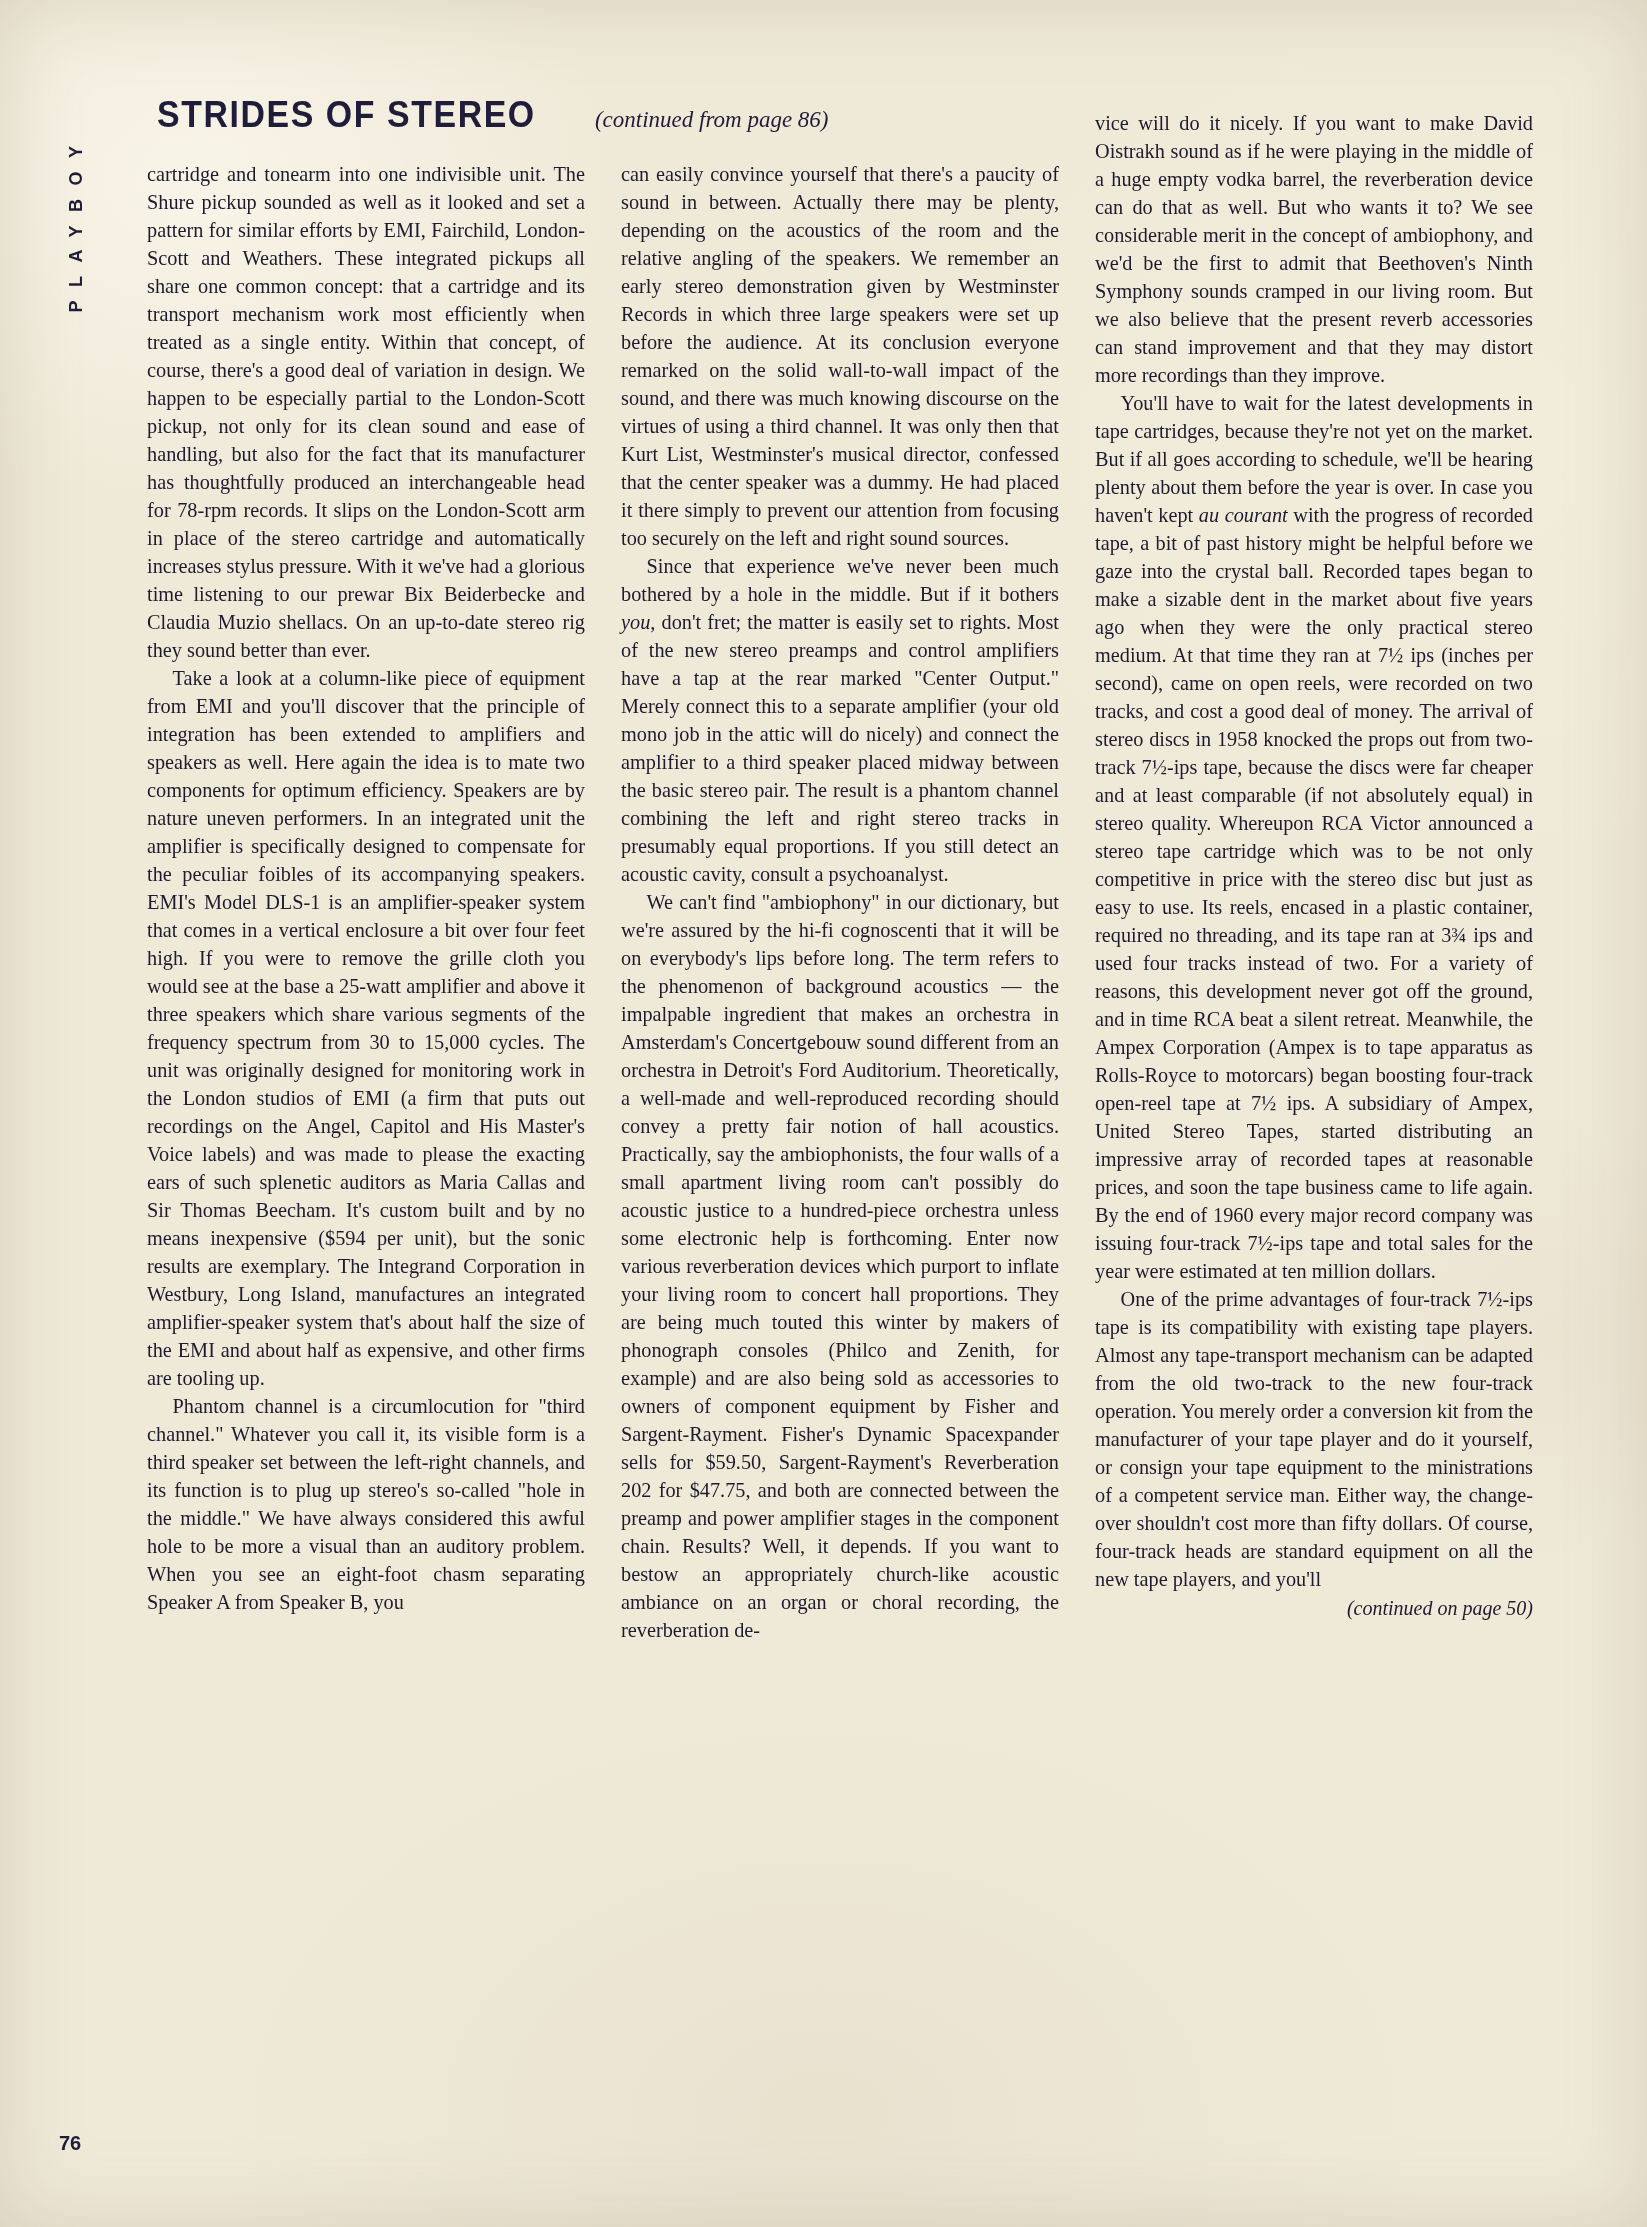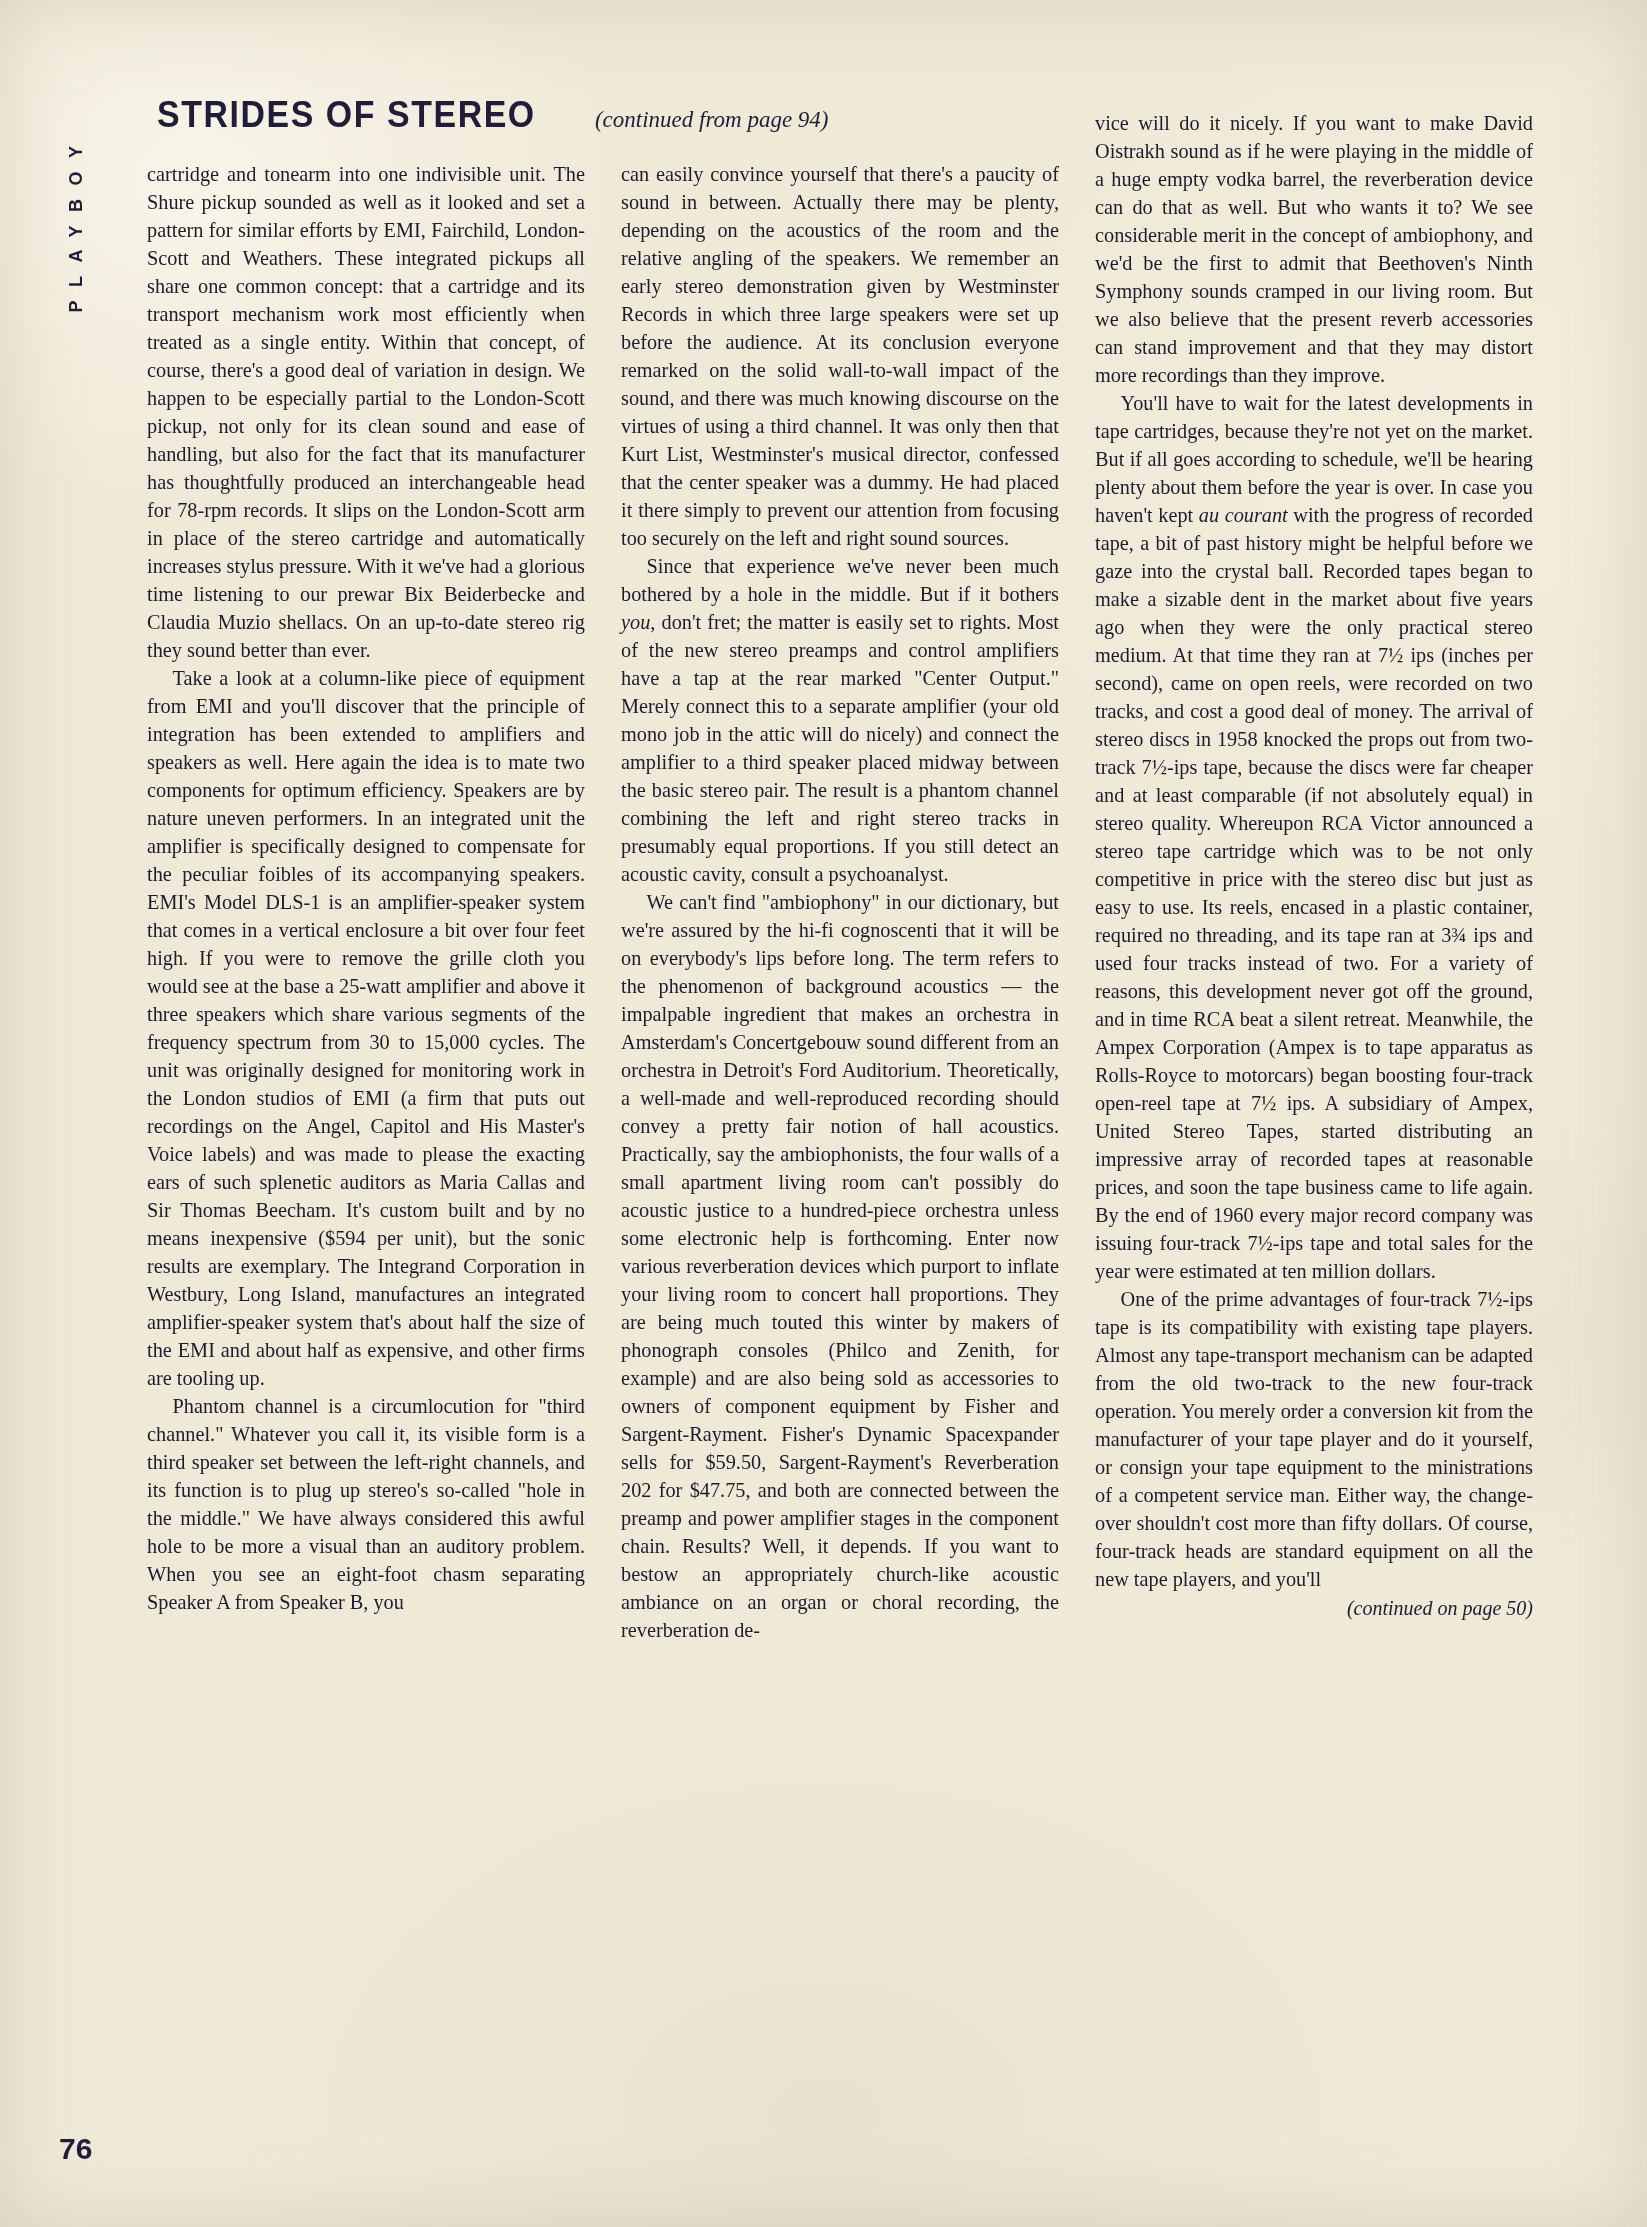--- a/index.html
+++ b/index.html
@@ -133,37 +133,37 @@
     font-family: Liberation Serif, serif;
   }
 
   
   .folio {
     position: absolute;
     left: 59px;
     top: 2132px;
     font-family: "Liberation Sans", "DejaVu Sans", sans-serif;
     font-weight: bold;
-    font-size: 30px;
+    font-size: 20px;
     color: #201d3a;
     z-index: 6;
   }
 </style>
 </head>
 <body>
 
 <div class="page">
 
   <div class="marginalia">
     <span>PLAYBOY</span>
   </div>
 
   <div class="header">
     <div class="headline">STRIDES OF STEREO</div>
-    <div class="contfrom">(continued from page 94)</div>
+    <div class="contfrom">(continued from page 86)</div>
   </div>
 
   <div class="columns">
 
     <div class="col col1">
       <p>cartridge and tonearm into one indivisible unit. The Shure pickup sounded as well as it looked and set a pattern for similar efforts by EMI, Fairchild, London-Scott and Weathers. These integrated pickups all share one common concept: that a cartridge and its transport mechanism work most efficiently when treated as a single entity. Within that concept, of course, there's a good deal of variation in design. We happen to be especially partial to the London-Scott pickup, not only for its clean sound and ease of handling, but also for the fact that its manufacturer has thoughtfully produced an interchangeable head for 78-rpm records. It slips on the London-Scott arm in place of the stereo cartridge and automatically increases stylus pressure. With it we've had a glorious time listening to our prewar Bix Beiderbecke and Claudia Muzio shellacs. On an up-to-date stereo rig they sound better than ever.</p>
       <p class="indent">Take a look at a column-like piece of equipment from EMI and you'll discover that the principle of integration has been extended to amplifiers and speakers as well. Here again the idea is to mate two components for optimum efficiency. Speakers are by nature uneven performers. In an integrated unit the amplifier is specifically designed to compensate for the peculiar foibles of its accompanying speakers. EMI's Model DLS-1 is an amplifier-speaker system that comes in a vertical enclosure a bit over four feet high. If you were to remove the grille cloth you would see at the base a 25-watt amplifier and above it three speakers which share various segments of the frequency spectrum from 30 to 15,000 cycles. The unit was originally designed for monitoring work in the London studios of EMI (a firm that puts out recordings on the Angel, Capitol and His Master's Voice labels) and was made to please the exacting ears of such splenetic auditors as Maria Callas and Sir Thomas Beecham. It's custom built and by no means inexpensive ($594 per unit), but the sonic results are exemplary. The Integrand Corporation in Westbury, Long Island, manufactures an integrated amplifier-speaker system that's about half the size of the EMI and about half as expensive, and other firms are tooling up.</p>
       <p class="indent">Phantom channel is a circumlocution for "third channel." Whatever you call it, its visible form is a third speaker set between the left-right channels, and its function is to plug up stereo's so-called "hole in the middle." We have always considered this awful hole to be more a visual than an auditory problem. When you see an eight-foot chasm separating Speaker A from Speaker B, you</p>
     </div>
 

